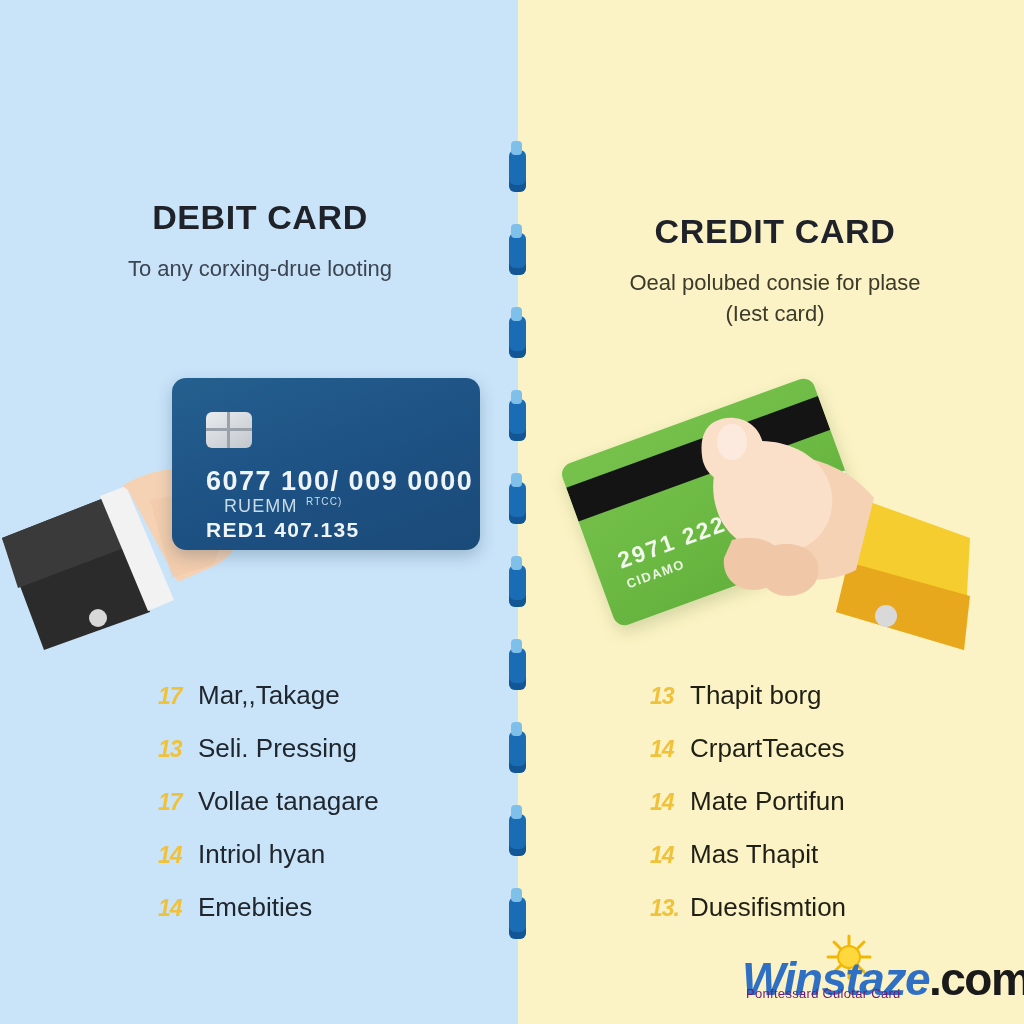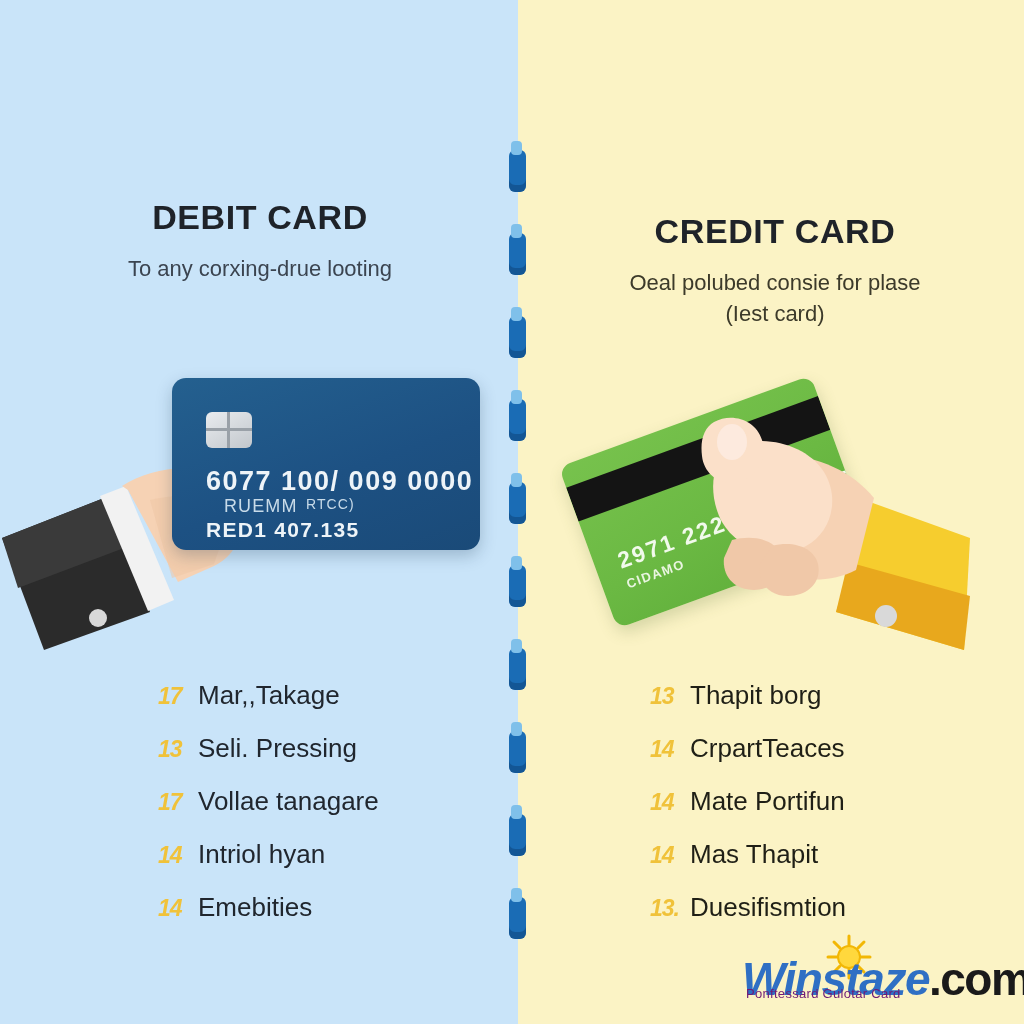--- a/index.html
+++ b/index.html
@@ -126,21 +126,21 @@
     position: absolute;
     left: 34px; top: 118px;
     font-size: 18px;
     color: #c8dbe9;
     letter-spacing: 1.1px;
     margin-left: 18px;
   }
   .card-lab2 {
     position: absolute;
     left: 134px; top: 118px;
-    font-size: 14px;
+    font-size: 10px;
     color: #c8dbe9;
     letter-spacing: 1.1px;
   }
   .card-name {
     position: absolute;
     left: 34px; top: 140px;
     font-size: 21px;
     font-weight: bold;
     color: #eef4f8;
     letter-spacing: 1.3px;

